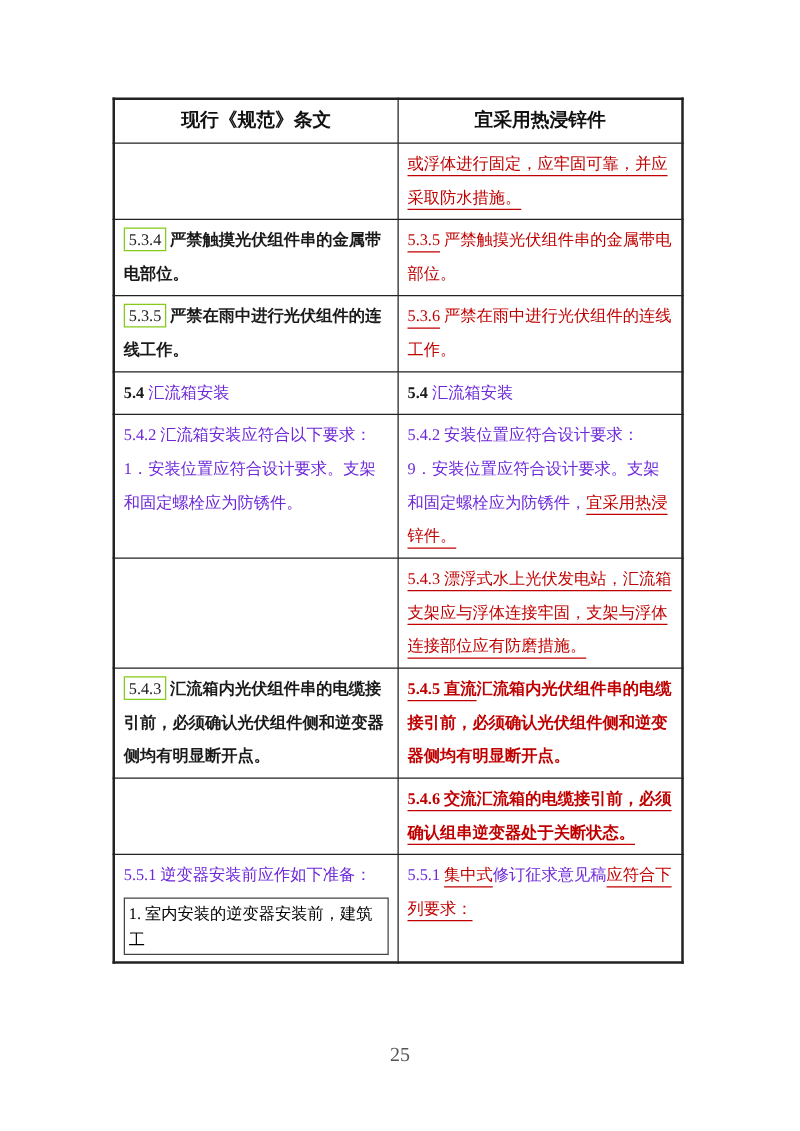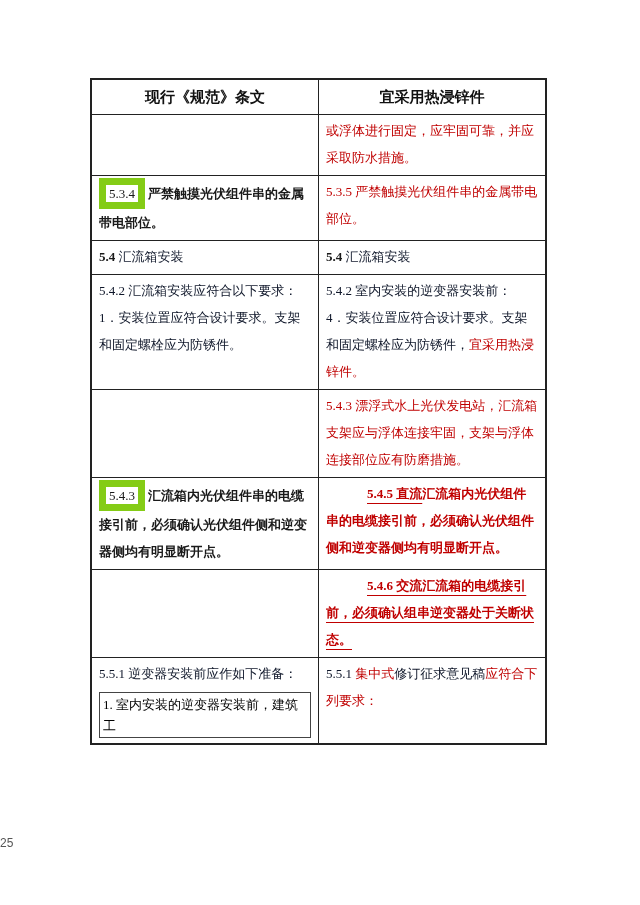--- a/index.html
+++ b/index.html
@@ -35,50 +35,51 @@
     border: 1px solid #222;
     vertical-align: top;
     padding: 2px 7px 4px 7px;
     font-size: 13px;
     line-height: 27px;
     width: 50%;
   }
   td p { margin: 0; }
 
   
-  .seg-p  { color: #0f172a; }
+  .seg-p  { color: #6d28d9; }
   .seg-b  { color: #1a1a1a; font-weight: bold; }
   .seg-n  { color: #1a1a1a; font-weight: bold; }
   .seg-r  { color: #c00000; }
   .seg-rb { color: #c00000; font-weight: bold; }
-  .seg-u  { color: #c00000; text-underline-offset: 5px; text-decoration-thickness: 1px; }
-  .seg-ub { color: #c00000; font-weight: bold; text-decoration: underline; text-underline-offset: 5px; text-decoration-thickness: 1px; margin-left: 41px; }
+  .seg-u  { color: #c00000; text-decoration: underline; text-underline-offset: 5px; text-decoration-thickness: 1px; }
+  .seg-ub { color: #c00000; font-weight: bold; text-decoration: underline; text-underline-offset: 5px; text-decoration-thickness: 1px; }
   .seg-box {
     color: #1a1a1a;
-    border: 7px solid #84cc16;
+    border: 1px solid #84cc16;
     padding: 0 3px;
     margin-right: 3px;
     line-height: 17px;
     display: inline-block;
   }
   .seg-boxline {
     color: #000000;
     border: 1px solid #444;
     padding: 1px 3px;
     margin-top: 5px;
     line-height: 21px;
     display: inline-block;
   }
   .page-number {
     position: absolute;
     left: 0; right: 0;
     top: 836px;
-    font-size: 12px;
+    text-align: center;
+    font-size: 16px;
     color: #555;
-    font-family: Liberation Sans, sans-serif;
+    font-family: Liberation Serif, serif;
   }
 </style>
 </head>
 <body>
 
 <div class="doc-page">
 
   <table class="cmp">
     <thead>
       <tr>
@@ -96,34 +97,42 @@
         <tr>
           <td>
             <p><span class="seg-box">5.3.4</span><span class="seg-b">严禁触摸光伏组件串的金属带电部位。</span></p>
           </td>
           <td>
             <p><span class="seg-u">5.3.5</span><span class="seg-r"> 严禁触摸光伏组件串的金属带电部位。</span></p>
           </td>
         </tr>
         <tr>
           <td>
+            <p><span class="seg-box">5.3.5</span><span class="seg-b">严禁在雨中进行光伏组件的连线工作。</span></p>
+          </td>
+          <td>
+            <p><span class="seg-u">5.3.6</span><span class="seg-r"> 严禁在雨中进行光伏组件的连线工作。</span></p>
+          </td>
+        </tr>
+        <tr>
+          <td>
             <p><span class="seg-n">5.4 </span><span class="seg-p">汇流箱安装</span></p>
           </td>
           <td>
             <p><span class="seg-n">5.4 </span><span class="seg-p">汇流箱安装</span></p>
           </td>
         </tr>
         <tr>
           <td>
             <p><span class="seg-p">5.4.2 汇流箱安装应符合以下要求：</span></p>
             <p><span class="seg-p">1．安装位置应符合设计要求。支架和固定螺栓应为防锈件。</span></p>
           </td>
           <td>
-            <p><span class="seg-p">5.4.2 室内安装的逆变器安装前：</span></p>
-            <p><span class="seg-p">4．安装位置应符合设计要求。支架和固定螺栓应为防锈件，</span><span class="seg-u">宜采用热浸锌件。</span></p>
+            <p><span class="seg-p">5.4.2 安装位置应符合设计要求：</span></p>
+            <p><span class="seg-p">9．安装位置应符合设计要求。支架和固定螺栓应为防锈件，</span><span class="seg-u">宜采用热浸锌件。</span></p>
           </td>
         </tr>
         <tr>
           <td></td>
           <td>
             <p><span class="seg-u">5.4.3 漂浮式水上光伏发电站，汇流箱支架应与浮体连接牢固，支架与浮体连接部位应有防磨措施。</span></p>
           </td>
         </tr>
         <tr>
           <td>

